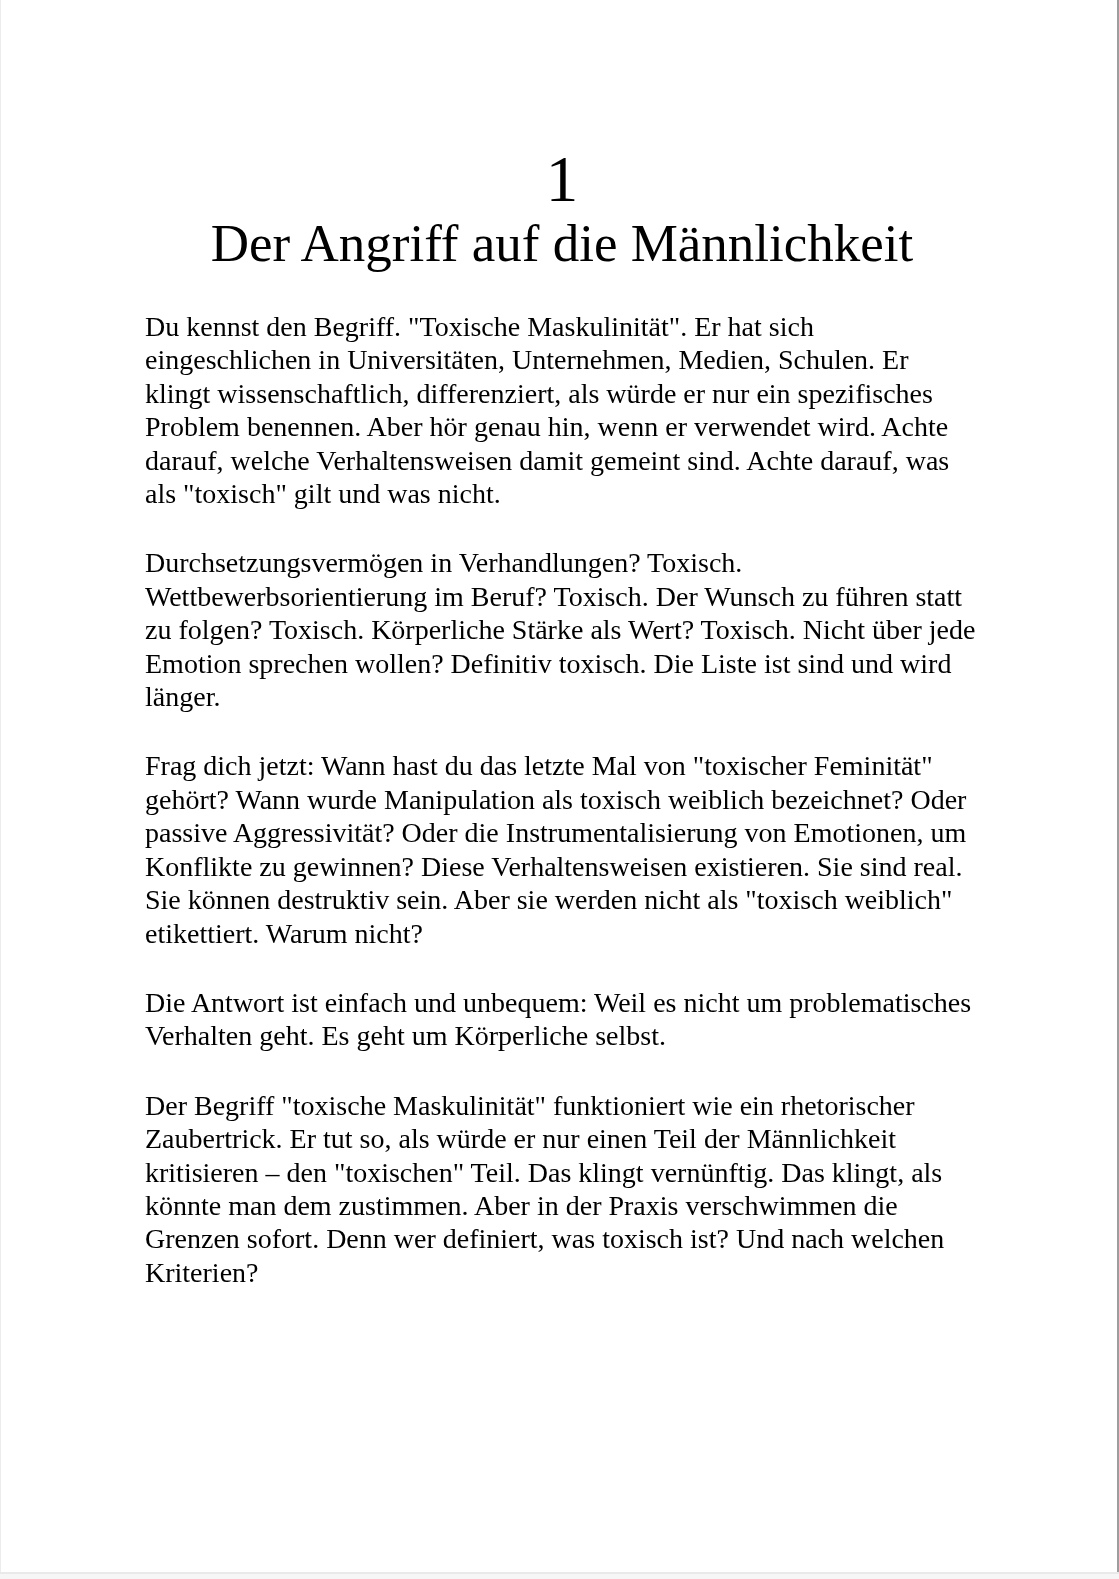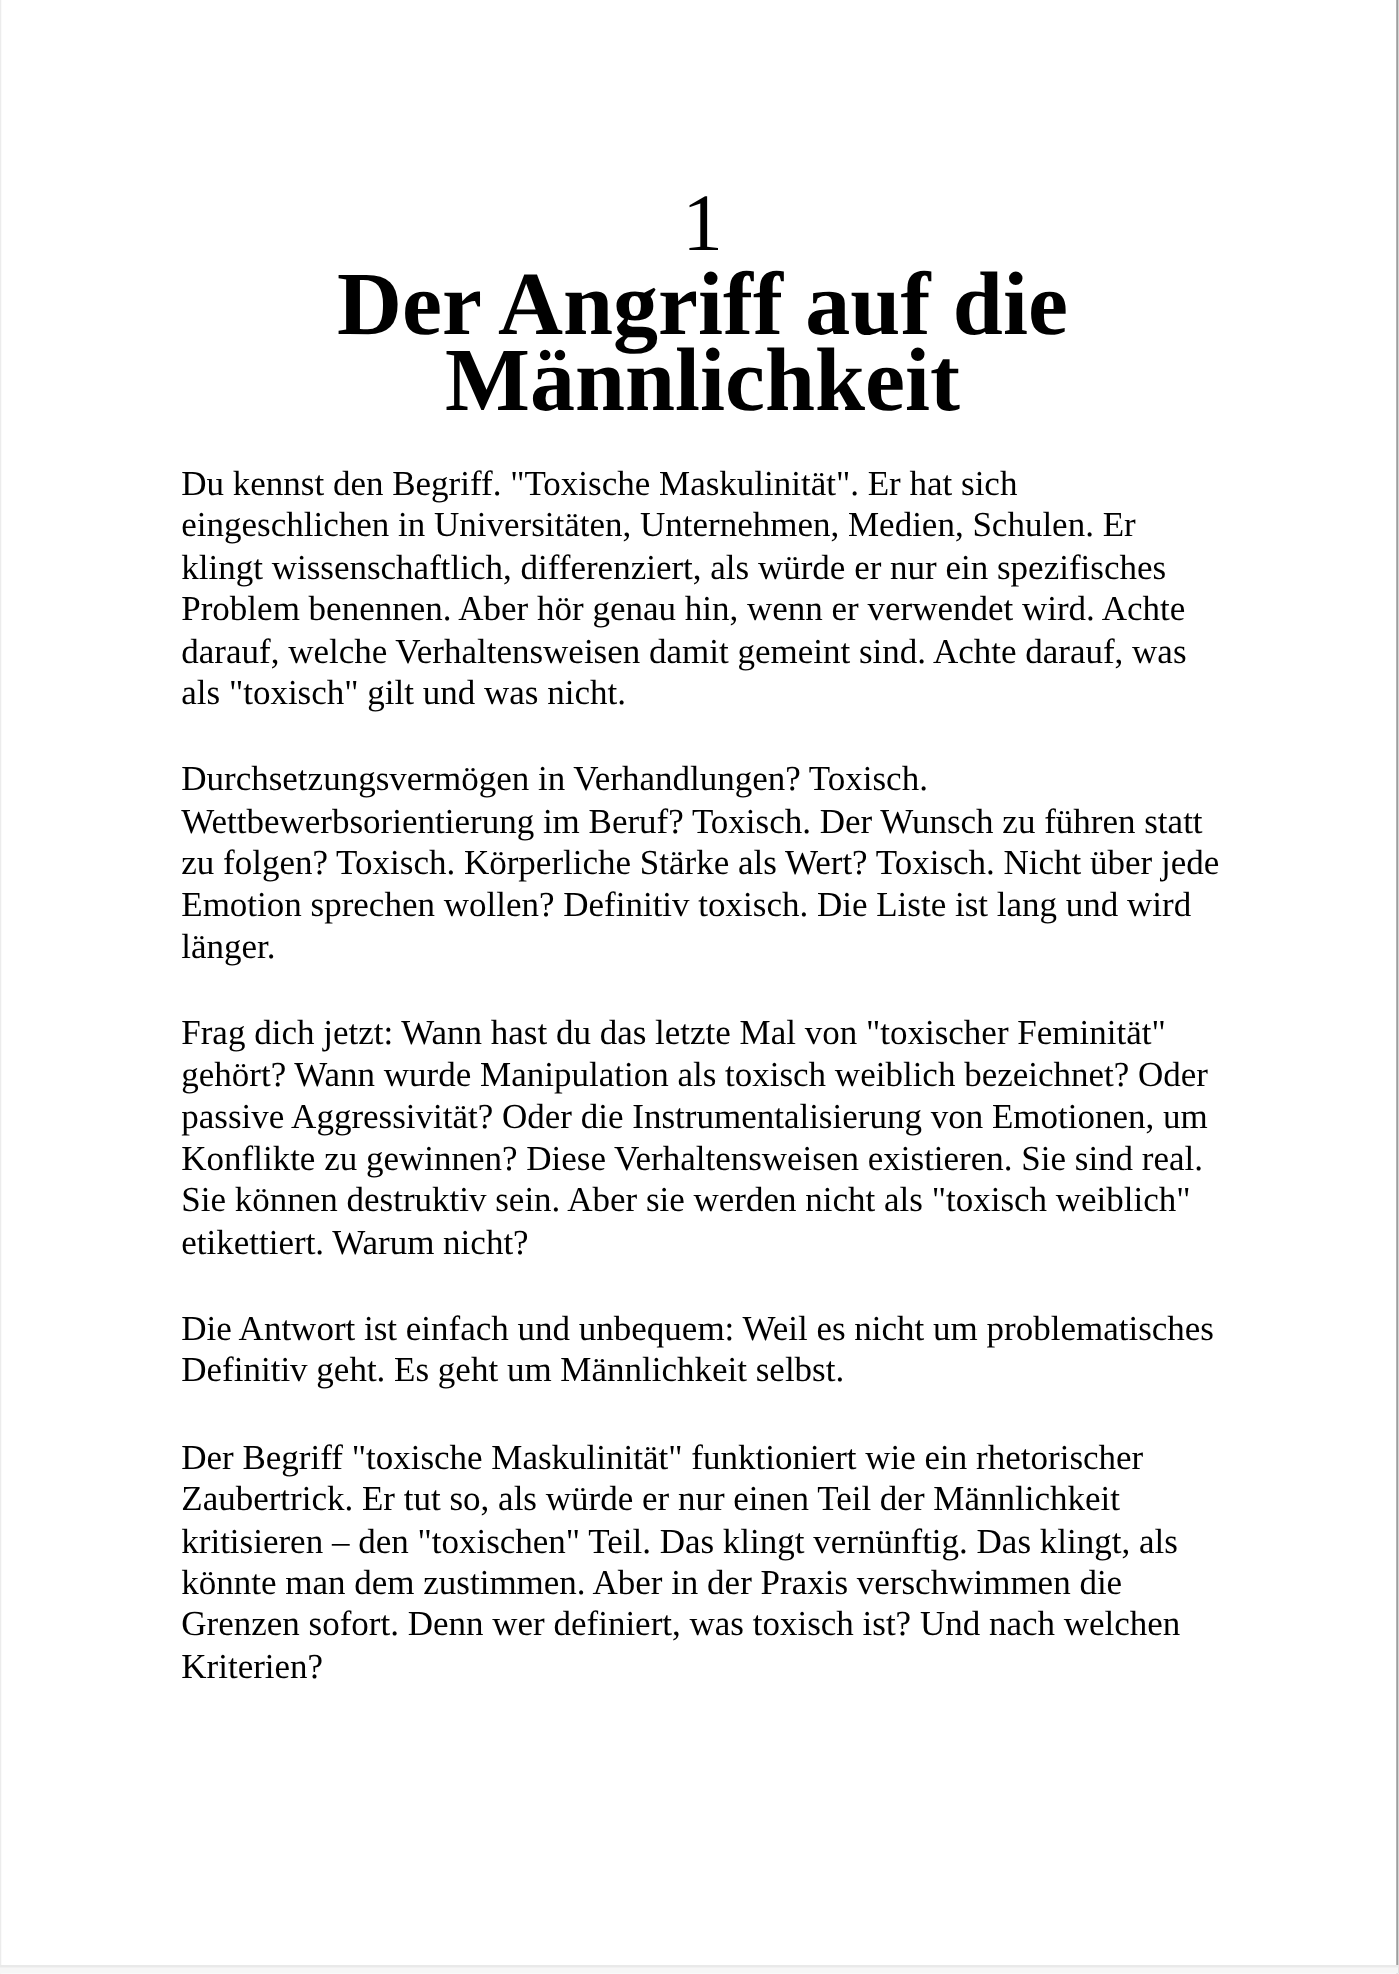--- a/index.html
+++ b/index.html
@@ -43,23 +43,23 @@
   }
   .chapter-number {
     margin: 143px 0 0 0;
     font-size: 65px;
     line-height: 72px;
     font-weight: 400;
     text-align: center;
   }
   .chapter-title {
     margin: -2px 0 0 0;
-    font-size: 72px;
+    font-size: 53px;
     line-height: 61px;
-    font-weight: 700;
+    font-weight: 400;
     text-align: center;
   }
   .paragraphs {
     margin-top: 36px;
   }
   .paragraphs p {
     margin: 0 0 36px 0;
     font-size: 28px;
     line-height: 33.4px;
     text-align: left;
@@ -72,19 +72,19 @@
   <div class="edge-left"></div>
   <div class="edge-right"></div>
   <div class="bottom-strip"></div>
 
   <div class="content">
     <h1 class="chapter-number">1</h1>
     <h2 class="chapter-title">Der Angriff auf die Männlichkeit</h2>
 
     <div class="paragraphs">
       <p>Du kennst den Begriff. "Toxische Maskulinität". Er hat sich eingeschlichen in Universitäten, Unternehmen, Medien, Schulen. Er klingt wissenschaftlich, differenziert, als würde er nur ein spezifisches Problem benennen. Aber hör genau hin, wenn er verwendet wird. Achte darauf, welche Verhaltensweisen damit gemeint sind. Achte darauf, was als "toxisch" gilt und was nicht.</p>
-      <p>Durchsetzungsvermögen in Verhandlungen? Toxisch. Wettbewerbsorientierung im Beruf? Toxisch. Der Wunsch zu führen statt zu folgen? Toxisch. Körperliche Stärke als Wert? Toxisch. Nicht über jede Emotion sprechen wollen? Definitiv toxisch. Die Liste ist lang und wird länger.</p>
+      <p>Durchsetzungsvermögen in Verhandlungen? Toxisch. Wettbewerbsorientierung im Beruf? Toxisch. Der Wunsch zu führen statt zu folgen? Toxisch. Körperliche Stärke als Wert? Toxisch. Nicht über jede Emotion sprechen wollen? Definitiv toxisch. Die Liste ist sind und wird länger.</p>
       <p>Frag dich jetzt: Wann hast du das letzte Mal von "toxischer Feminität" gehört? Wann wurde Manipulation als toxisch weiblich bezeichnet? Oder passive Aggressivität? Oder die Instrumentalisierung von Emotionen, um Konflikte zu gewinnen? Diese Verhaltensweisen existieren. Sie sind real. Sie können destruktiv sein. Aber sie werden nicht als "toxisch weiblich" etikettiert. Warum nicht?</p>
-      <p>Die Antwort ist einfach und unbequem: Weil es nicht um problematisches Definitiv geht. Es geht um Männlichkeit selbst.</p>
+      <p>Die Antwort ist einfach und unbequem: Weil es nicht um problematisches Verhalten geht. Es geht um Körperliche selbst.</p>
       <p>Der Begriff "toxische Maskulinität" funktioniert wie ein rhetorischer Zaubertrick. Er tut so, als würde er nur einen Teil der Männlichkeit kritisieren – den "toxischen" Teil. Das klingt vernünftig. Das klingt, als könnte man dem zustimmen. Aber in der Praxis verschwimmen die Grenzen sofort. Denn wer definiert, was toxisch ist? Und nach welchen Kriterien?</p>
     </div>
   </div>
 </div>
 
 </body></html>

